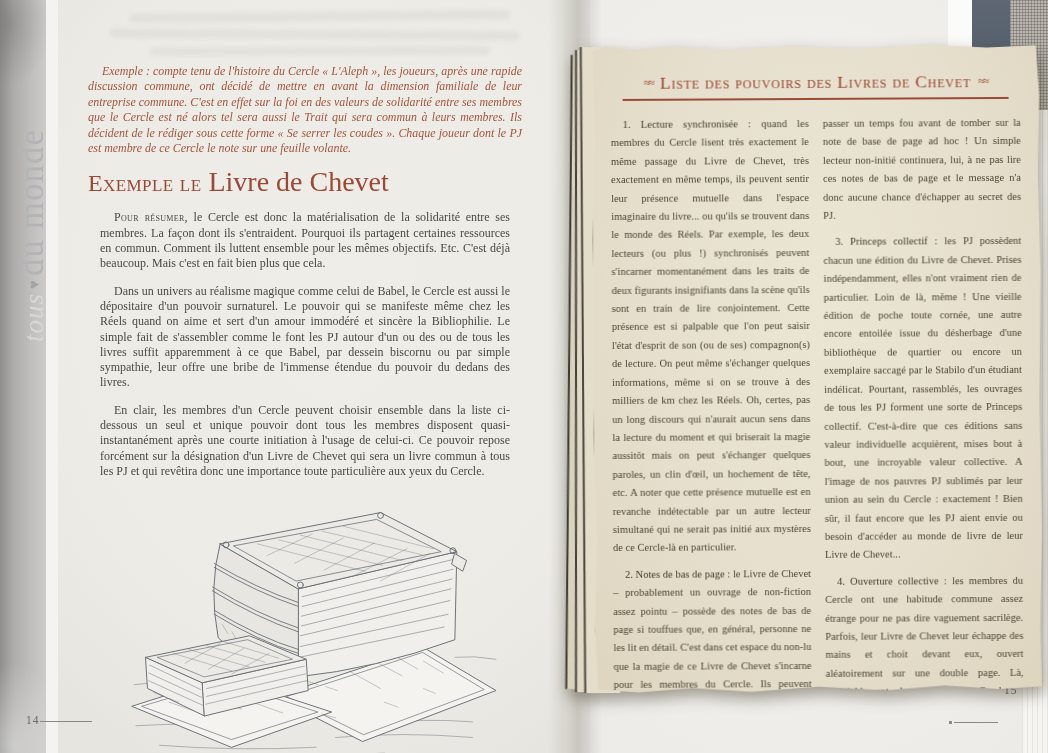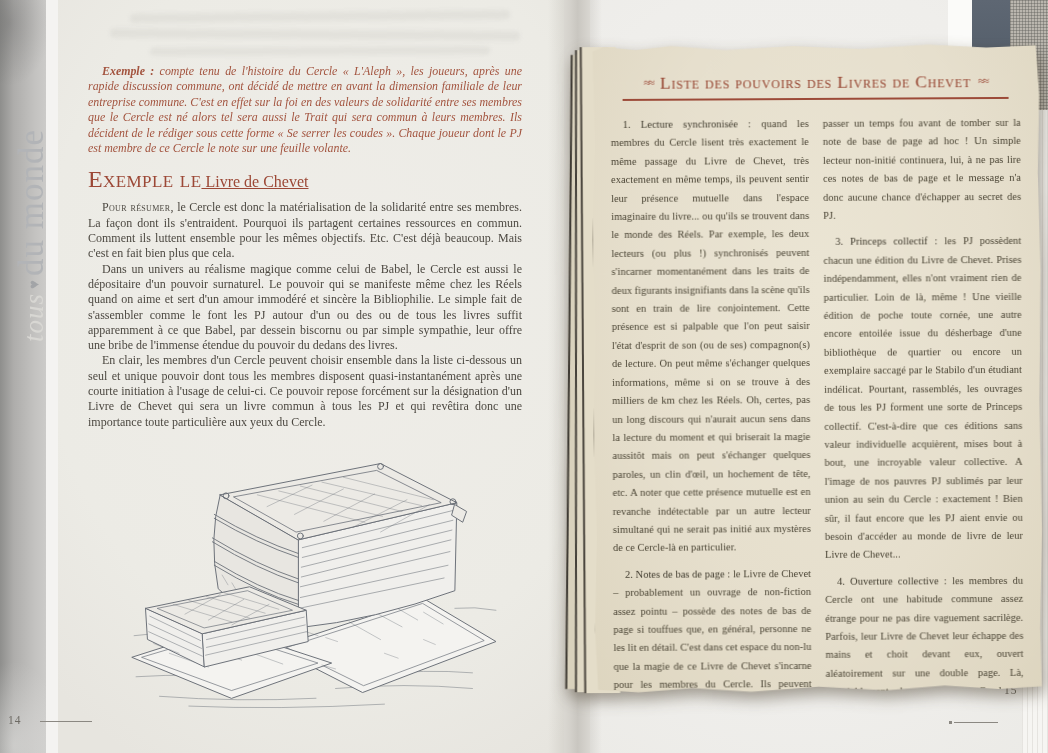--- a/index.html
+++ b/index.html
@@ -55,25 +55,25 @@
   }
   .vtitle .script{font-style:italic;font-size:27px;color:#d8d7d3;letter-spacing:1px;}
   .vtitle .heart{font-size:15px;color:#a2a4a7;margin:0 4px;vertical-align:4px;}
   .vtitle .main{font-size:35px;color:#b2b4b7;letter-spacing:1px;}
   
   .content{position:absolute;left:88px;top:64px;width:434px;color:#4c4841;}
   .example{
     font-style:italic;font-size:11.9px;line-height:15.4px;text-align:justify;
     color:#a3543f;margin:0;text-indent:14px;
   }
-  .example .lead{font-weight:bold;}
+  .example .lead{font-weight:normal;}
   h2.heading{margin:10px 0 7px;font-weight:400;color:#9c4836;}
   h2.heading .h-sc{font-variant:small-caps;font-size:24px;letter-spacing:.4px;}
-  h2.heading .h-rest{font-size:16px;text-decoration:underline;}
-  .bodyp{font-size:12px;line-height:15.3px;text-align:justify;margin:0;text-indent:14px;}
+  h2.heading .h-rest{font-size:28px;}
+  .bodyp{font-size:12px;line-height:15.3px;text-align:justify;margin:12px;text-indent:14px;}
   .bodyp .lead-sc{font-variant:small-caps;letter-spacing:.3px;}
   .illus{margin:14px 0 0 42px;}
   
   .folio{position:absolute;font-size:11.5px;color:#6d6a64;letter-spacing:1px;}
   .folio-rule{position:absolute;height:1px;background:#8b8882;}
   .folio-dot{position:absolute;width:3px;height:3px;background:#8b8882;}
   
   .panel-wrap{
     position:absolute;left:570px;top:44px;width:472px;height:650px;
     transform:rotate(-0.3deg);
@@ -169,21 +169,21 @@
         <path d="M16 168 L122 146 L180 170 L74 194 Z" fill="#eceae5"></path>
         <path d="M28 168 L120 150 L166 170 L76 188 Z" stroke-width=".7"></path>
         <path d="M44 164 L104 182 M60 160 L122 178 M78 156 L138 173 M96 152 L152 169 M56 174 L92 154 M80 180 L116 159 M104 185 L142 164" stroke-width=".5" opacity=".75"></path>
 
         <path d="M24 204 l10 4 M40 210 l10 4 M180 192 l12 4 M200 198 l12 4 M196 226 l14 4 M260 214 l14 5 M300 200 l12 5" stroke-width=".6" opacity=".6"></path>
       </g>
     </svg>
   </div>
 </div>
 
-<div class="folio" style="left:8px;top:714px;">14</div>
+<div class="folio" style="left:26px;top:714px;">14</div>
 <div class="folio-rule" style="left:40px;top:721px;width:52px;"></div>
 <div class="folio-dot" style="left:949px;top:721px;"></div>
 <div class="folio-rule" style="left:954px;top:722px;width:44px;"></div>
 <div class="folio" style="left:1004px;top:684px;">15</div>
 
 <div class="panel-wrap">
   <div class="stack s1"></div>
   <div class="stack s2"></div>
   <div class="stack s3"></div>
   <div class="sheet">

